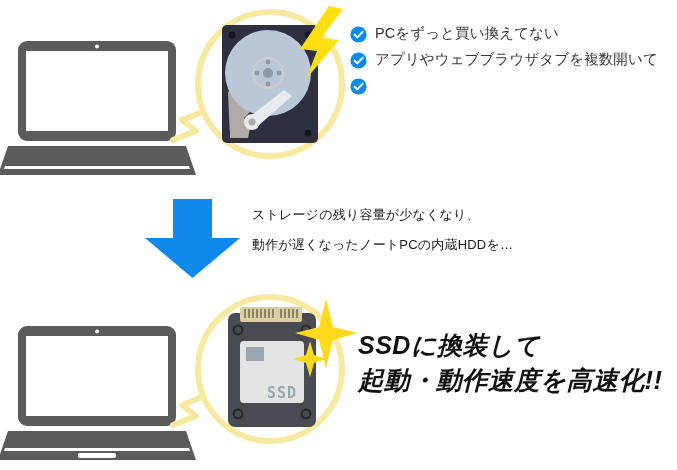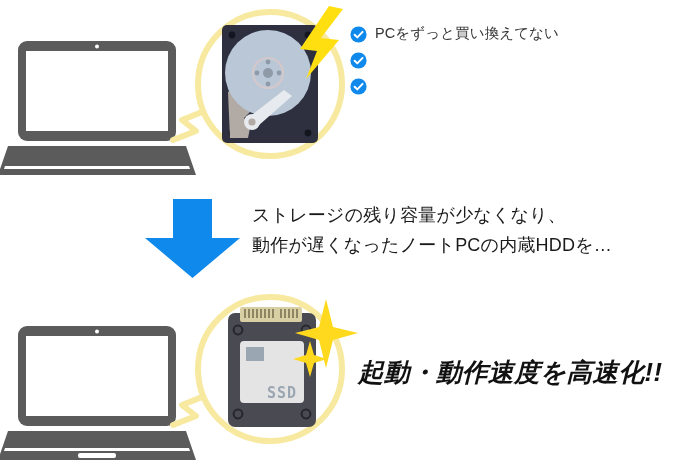--- a/index.html
+++ b/index.html
@@ -19,32 +19,32 @@
   .ck-mark{width:17px;height:17px;flex:0 0 17px;margin-top:2px;margin-right:8px;}
   .ck-mark.blank{visibility:hidden;}
   .ck-text{
     font-size:14.5px;line-height:19px;color:#353535;
     letter-spacing:.1px;white-space:nowrap;
   }
 
   
   .mid-caption{position:absolute;left:252px;top:200px;width:425px;}
   .mid-caption div{
-    font-size:18px;line-height:30px;color:#1a1a1a;
+    font-size:13px;line-height:30px;color:#1a1a1a;
     letter-spacing:.2px;white-space:nowrap;
   }
 
   
   .headline{position:absolute;left:358px;top:328px;width:320px;}
   .headline div{
     font-weight:bold;font-style:italic;
     color:#111111;white-space:nowrap;
   }
   .hl1{font-size:25px;line-height:34px;letter-spacing:.5px;}
-  .hl2{font-size:25.5px;line-height:36px;letter-spacing:.5px;margin-top:26px;}
+  .hl2{font-size:25.5px;line-height:36px;letter-spacing:.5px;}
 </style>
 </head>
 <body>
 
 <div class="stage">
 
   <svg class="abs" style="left:0;top:0;" width="360" height="185" viewBox="0 0 360 185">
 
     <g>
       <rect x="18" y="41" width="158" height="100" rx="9" ry="9" fill="#5b5b5b"></rect>
@@ -88,20 +88,21 @@
         <circle cx="10" cy="10" r="9.5" fill="#1089ec"></circle>
         <path d="M5.4 10.3 L8.6 13.4 L14.8 6.9" fill="none" stroke="#ffffff" stroke-width="2.3" stroke-linecap="round" stroke-linejoin="round"></path>
       </svg>
       <span class="ck-text">PCをずっと買い換えてない</span>
     </div>
     <div class="ck-row">
       <svg class="ck-mark" viewBox="0 0 20 20">
         <circle cx="10" cy="10" r="9.5" fill="#1089ec"></circle>
         <path d="M5.4 10.3 L8.6 13.4 L14.8 6.9" fill="none" stroke="#ffffff" stroke-width="2.3" stroke-linecap="round" stroke-linejoin="round"></path>
       </svg>
+      <span class="ck-text">アプリやウェブブラウザタブを複数開いて</span>
     </div>
     <div class="ck-row">
       <svg class="ck-mark" viewBox="0 0 20 20">
         <circle cx="10" cy="10" r="9.5" fill="#1089ec"></circle>
         <path d="M5.4 10.3 L8.6 13.4 L14.8 6.9" fill="none" stroke="#ffffff" stroke-width="2.3" stroke-linecap="round" stroke-linejoin="round"></path>
       </svg>
     </div>
   </div>
 
   <svg class="abs" style="left:140px;top:196px;" width="105" height="85" viewBox="0 0 105 85">
@@ -155,16 +156,17 @@
       <rect x="240" y="56" width="64" height="62" rx="4" ry="4" fill="#e4e4e4"></rect>
       <rect x="246" y="62" width="18" height="14" fill="#9aa6b1"></rect>
       <text x="297" y="113" text-anchor="end" fill="#9aa6b1" font-family="DejaVu Sans Mono, monospace" font-size="15" font-weight="bold" letter-spacing="1">SSD</text>
     </g>
 
     <path d="M326 14 L333 42 L358 48 L333 55 L326 83 L319 55 L295 48 L319 42 Z" fill="#ffd91e"></path>
     <path d="M310 56 L314 70 L327 74 L314 78 L310 92 L306 78 L293 74 L306 70 Z" fill="#ffd91e"></path>
   </svg>
 
   <div class="headline">
+    <div class="hl1">SSDに換装して</div>
     <div class="hl2">起動・動作速度を高速化!!</div>
   </div>
 
 </div>
 
 </body></html>

